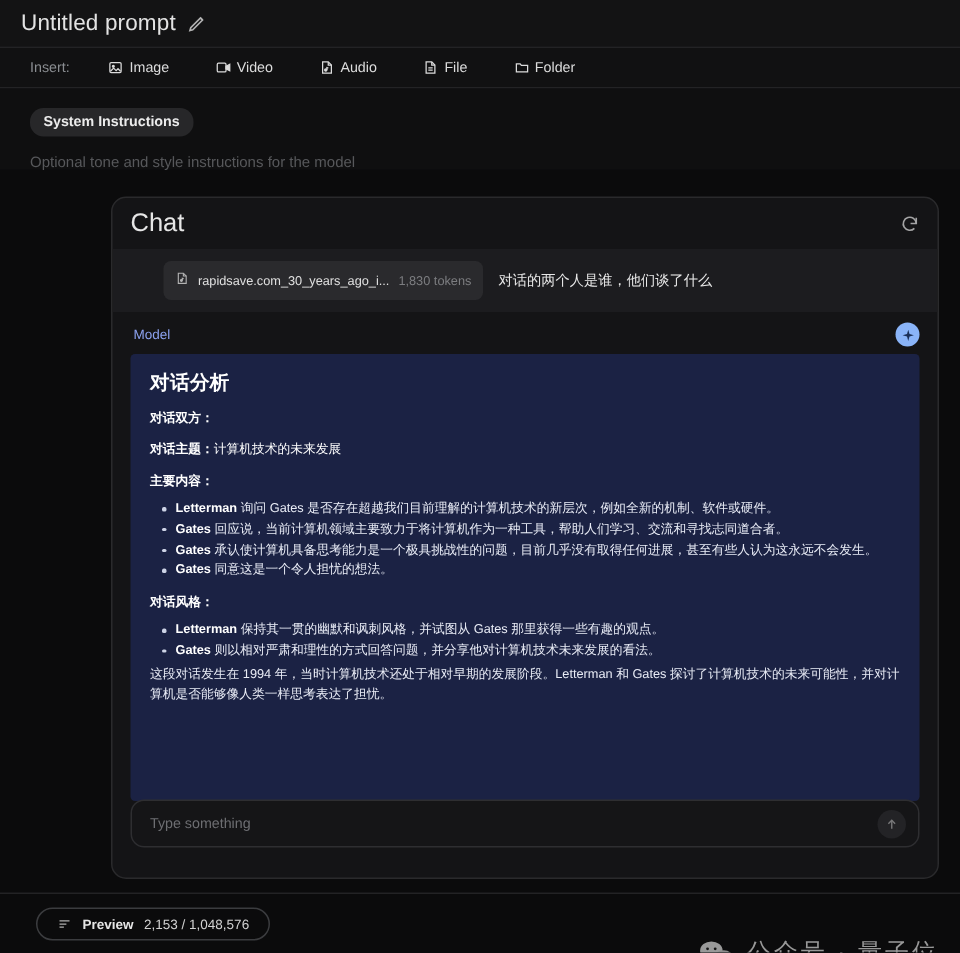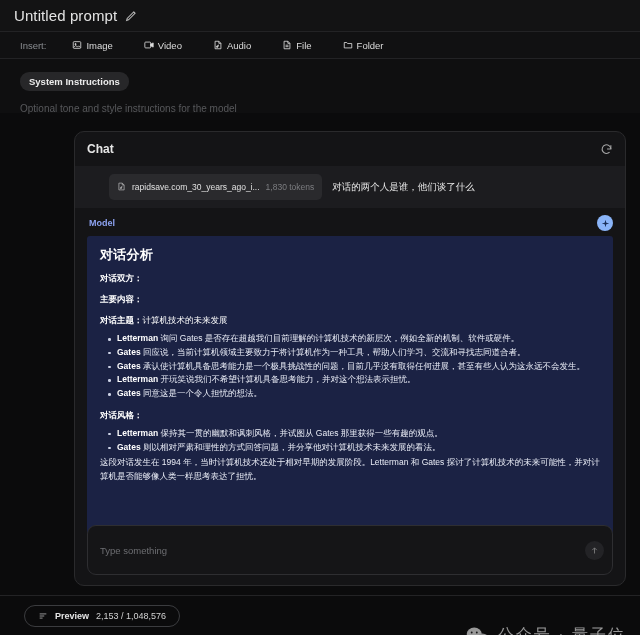--- a/index.html
+++ b/index.html
@@ -59,21 +59,21 @@
     background: #141416;
     border: 1px solid #2a2a2c;
     border-radius: 10px;
     overflow: hidden;
   }
   .chat-header {
     height: 34px;
     display: flex; align-items: center; justify-content: space-between;
     padding: 0 12px;
   }
-  .chat-title { font-size: 12px; color: #e6e6e6; font-weight: bold; }
+  .chat-title { font-size: 17px; color: #e6e6e6; font-weight: normal; }
   .refresh-icon { width: 13px; height: 13px; display:block; opacity:.8; cursor:pointer; }
 
   
   .user-row {
     background: #1c1c1f;
     display: flex; align-items: center; gap: 10px;
     padding: 8px 12px 8px 34px;
     min-height: 36px;
   }
   .file-chip {
@@ -87,21 +87,21 @@
     white-space: nowrap; overflow: hidden; text-overflow: ellipsis;
   }
   .file-tokens { font-size: 8.5px; color: #7c7d80; white-space: nowrap; }
   .user-text { font-size: 9.5px; color: #e8e8e8; }
 
   
   .model-row {
     display: flex; align-items: center; justify-content: space-between;
     padding: 7px 12px 5px 14px;
   }
-  .model-label { font-size: 9px; color: #8ca2f0; font-weight: bold; }
+  .model-label { font-size: 9px; color: #8ca2f0; font-weight: normal; }
   .sparkle-badge {
     width: 16px; height: 16px; border-radius: 50%;
     background: #8ab4f8; display:flex; align-items:center; justify-content:center;
     cursor: pointer;
   }
   .sparkle-badge svg { width: 9px; height: 9px; display:block; }
 
   
   .response-card {
     margin: 0 12px;
@@ -125,22 +125,22 @@
   }
   .rc-ul li::before {
     content: ""; position: absolute; left: 8px; top: 6px;
     width: 2.5px; height: 2.5px; border-radius: 50%; background: #cdd3e6;
   }
   .rc-ul li b { color: #ffffff; font-weight: bold; }
   .rc-p { font-size: 8.5px; color: #e9ecf6; line-height: 1.62; }
 
   
   .input-box {
-    position: absolute; left: 12px; right: 12px; bottom: 10px;
-    height: 50px;
+    position: absolute; left: 12px; right: 12px; bottom: 20px;
+    height: 32px;
     background: #151517;
     border: 1px solid #2e2e31;
     border-radius: 9px;
     display: flex; align-items: center; justify-content: space-between;
     padding: 0 8px 0 12px;
   }
   .input-placeholder { font-size: 9.5px; color: #6d6e72; }
   .send-btn {
     width: 19px; height: 19px; border-radius: 50%;
     background: #232326; display:flex; align-items:center; justify-content:center;
@@ -288,28 +288,27 @@
           <path d="M12 2l2.2 7.8L22 12l-7.8 2.2L12 22l-2.2-7.8L2 12l7.8-2.2z"></path>
         </svg>
     </span>
   </div>
 
   <div class="response-card">
     <div class="rc-h1">对话分析</div>
 
     <div class="rc-sec">对话双方：</div>
 
+    <div class="rc-sec"><span>对话主题：</span><span class="norm">计算机技术的未来发展</span></div>
+
     <div class="rc-sec">主要内容：</div>
-
-    <div class="rc-sec"><span>对话主题：</span><span class="norm">计算机技术的未来发展</span></div>
     <ul class="rc-ul">
       <li><b>Letterman</b><span> 询问 Gates 是否存在超越我们目前理解的计算机技术的新层次，例如全新的机制、软件或硬件。</span></li>
       <li><b>Gates</b><span> 回应说，当前计算机领域主要致力于将计算机作为一种工具，帮助人们学习、交流和寻找志同道合者。</span></li>
       <li><b>Gates</b><span> 承认使计算机具备思考能力是一个极具挑战性的问题，目前几乎没有取得任何进展，甚至有些人认为这永远不会发生。</span></li>
-      <li><b>Letterman</b><span> 开玩笑说我们不希望计算机具备思考能力，并对这个想法表示担忧。</span></li>
       <li><b>Gates</b><span> 同意这是一个令人担忧的想法。</span></li>
     </ul>
 
     <div class="rc-sec">对话风格：</div>
     <ul class="rc-ul">
       <li><b>Letterman</b><span> 保持其一贯的幽默和讽刺风格，并试图从 Gates 那里获得一些有趣的观点。</span></li>
       <li><b>Gates</b><span> 则以相对严肃和理性的方式回答问题，并分享他对计算机技术未来发展的看法。</span></li>
     </ul>
 
     <div class="rc-p">这段对话发生在 1994 年，当时计算机技术还处于相对早期的发展阶段。Letterman 和 Gates 探讨了计算机技术的未来可能性，并对计算机是否能够像人类一样思考表达了担忧。</div>

